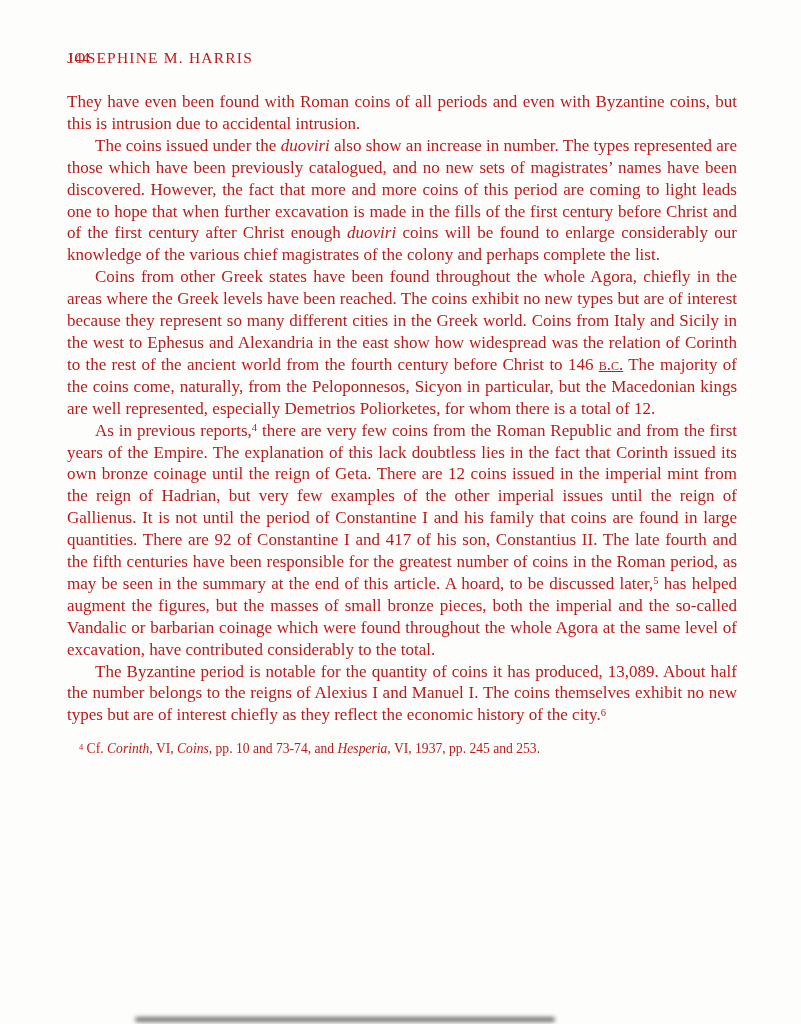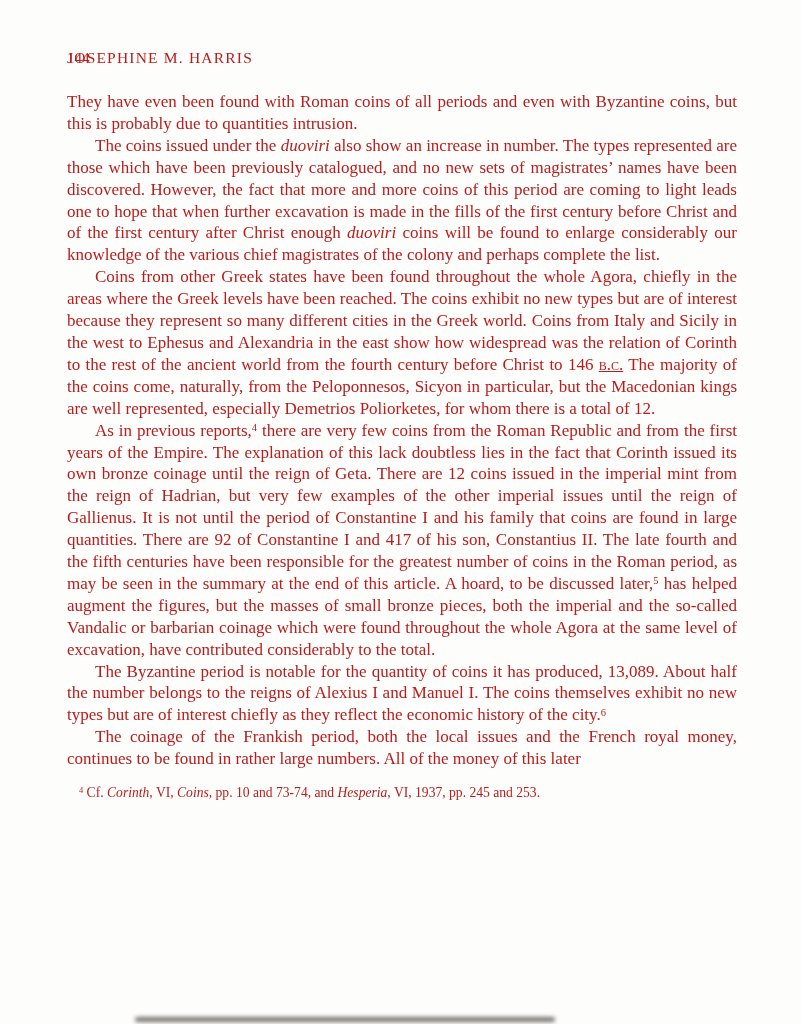--- a/index.html
+++ b/index.html
@@ -75,25 +75,24 @@
 </head>
 <body>
 
 <div class="page">
   <div class="content">
     <div class="header">
       <span class="page-number">144</span>
       <div class="running-head">JOSEPHINE M. HARRIS</div>
     </div>
     <div class="body-text">
-        <p class="para"><span>They have even been found with Roman coins of all periods and even with Byzantine coins, but this is probably due to quantities intrusion.</span></p>
+        <p class="para"><span>They have even been found with Roman coins of all periods and even with Byzantine coins, but this is intrusion due to accidental intrusion.</span></p>
         <p class="para indent"><span>The coins issued under the </span><em>duoviri</em><span> also show an increase in number. The types represented are those which have been previously catalogued, and no new sets of magistrates’ names have been discovered. However, the fact that more and more coins of this period are coming to light leads one to hope that when further excavation is made in the fills of the first century before Christ and of the first century after Christ enough </span><em>duoviri</em><span> coins will be found to enlarge considerably our knowledge of the various chief magistrates of the colony and perhaps complete the list.</span></p>
         <p class="para indent"><span>Coins from other Greek states have been found throughout the whole Agora, chiefly in the areas where the Greek levels have been reached. The coins exhibit no new types but are of interest because they represent so many different cities in the Greek world. Coins from Italy and Sicily in the west to Ephesus and Alexandria in the east show how widespread was the relation of Corinth to the rest of the ancient world from the fourth century before Christ to 146 </span><span class="sc">b.c.</span><span> The majority of the coins come, naturally, from the Peloponnesos, Sicyon in particular, but the Macedonian kings are well represented, especially Demetrios Poliorketes, for whom there is a total of 12.</span></p>
         <p class="para indent"><span>As in previous reports,</span><sup>4</sup><span> there are very few coins from the Roman Republic and from the first years of the Empire. The explanation of this lack doubtless lies in the fact that Corinth issued its own bronze coinage until the reign of Geta. There are 12 coins issued in the imperial mint from the reign of Hadrian, but very few examples of the other imperial issues until the reign of Gallienus. It is not until the period of Constantine I and his family that coins are found in large quantities. There are 92 of Constantine I and 417 of his son, Constantius II. The late fourth and the fifth centuries have been responsible for the greatest number of coins in the Roman period, as may be seen in the summary at the end of this article. A hoard, to be discussed later,</span><sup>5</sup><span> has helped augment the figures, but the masses of small bronze pieces, both the imperial and the so-called Vandalic or barbarian coinage which were found throughout the whole Agora at the same level of excavation, have contributed considerably to the total.</span></p>
         <p class="para indent"><span>The Byzantine period is notable for the quantity of coins it has produced, 13,089. About half the number belongs to the reigns of Alexius I and Manuel I. The coins themselves exhibit no new types but are of interest chiefly as they reflect the economic history of the city.</span><sup>6</sup></p>
-        <p class="para indent"><span>The coinage of the Frankish period, both the local issues and the French royal money, continues to be found in rather large numbers. All of the money of this later</span></p>
       </div>
     <div class="footnotes">
         <p class="footnote"><sup>4</sup><span> Cf. </span><em>Corinth</em><span>, VI, </span><em>Coins</em><span>, pp. 10 and 73-74, and </span><em>Hesperia</em><span>, VI, 1937, pp. 245 and 253.</span></p>
       </div>
   </div>
   <div class="scan-shadow"></div>
 </div>
 
 </body></html>

